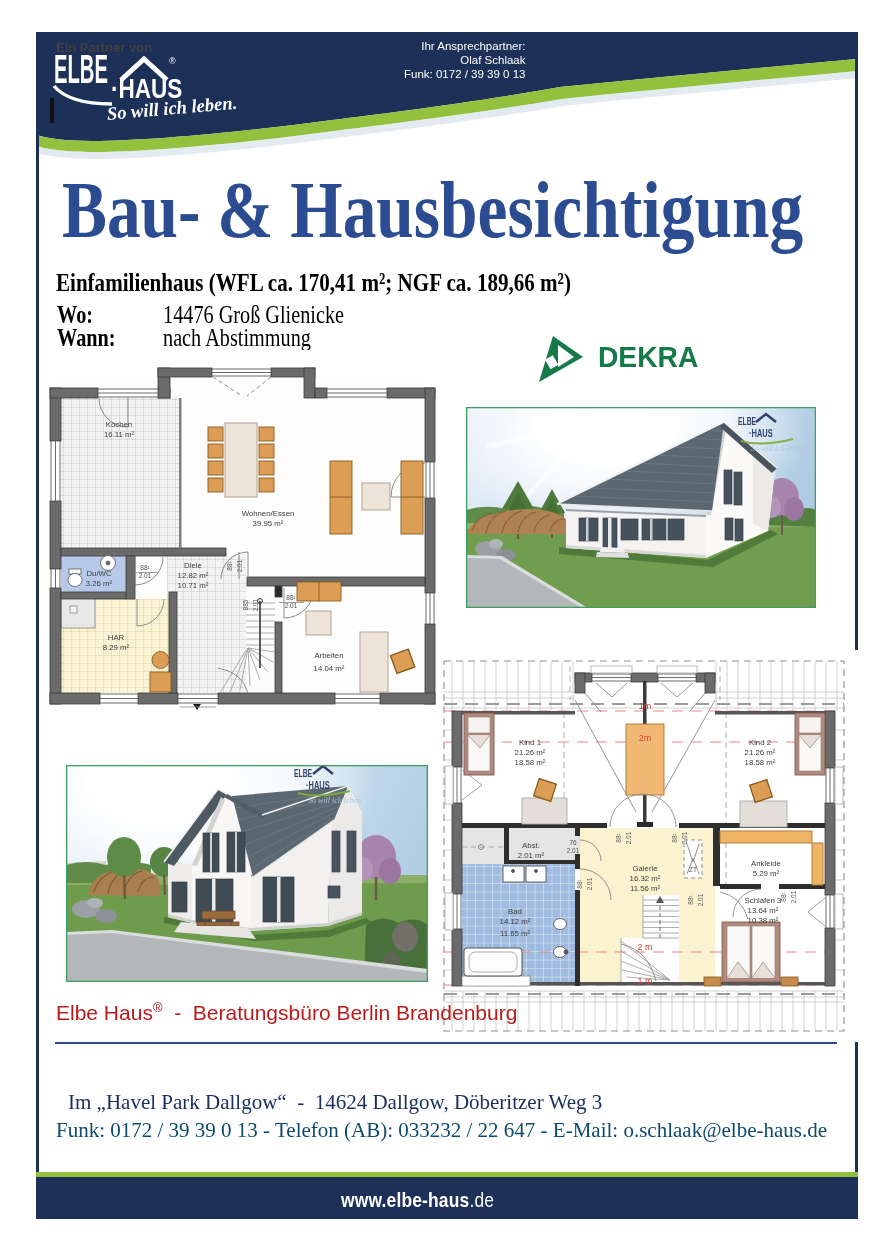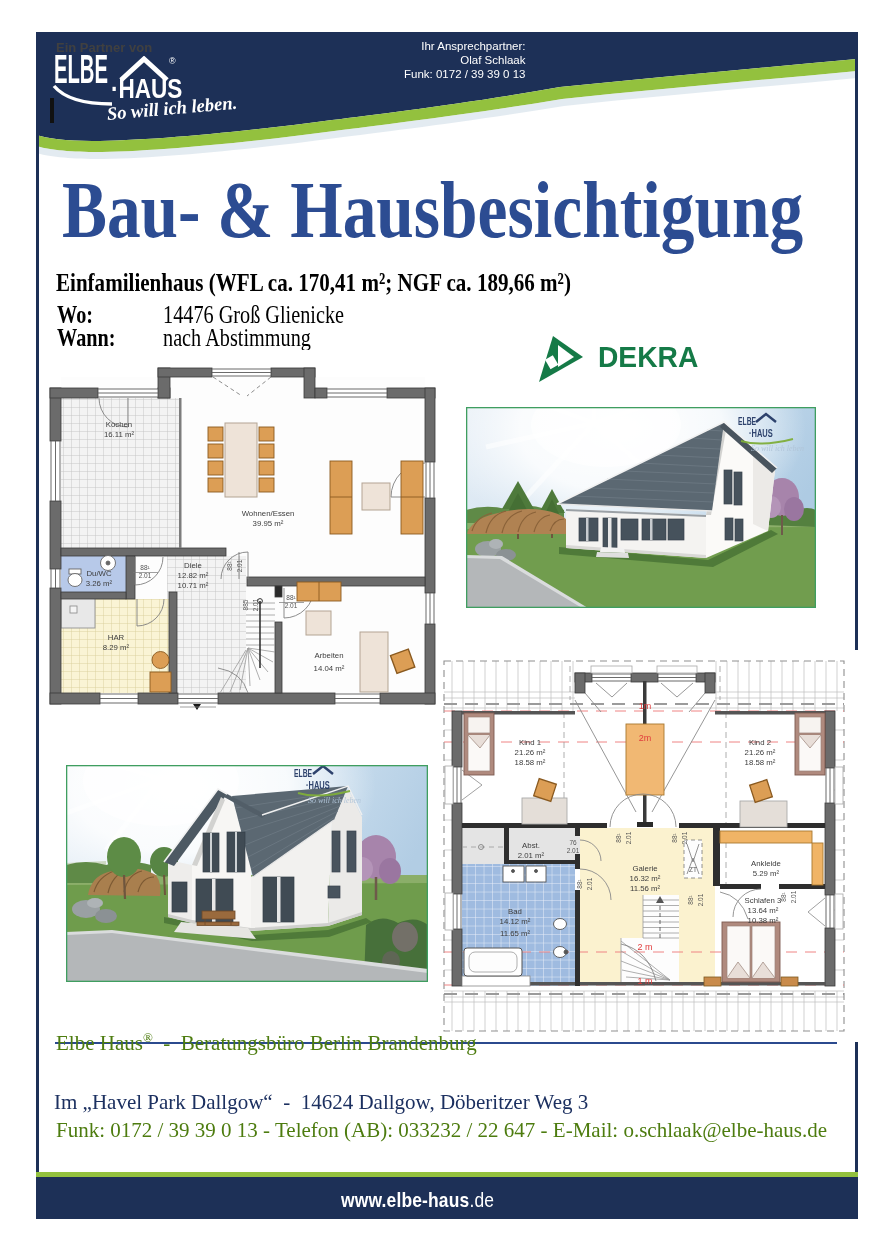--- a/index.html
+++ b/index.html
@@ -930,23 +930,23 @@
       </g>
     <g transform="rotate(-90 790 897)">
         <text x="790" y="893">88¹</text>
         <text x="790" y="903">2.01</text>
       </g>
   </g>
 </svg>
 
 <div class="abs" style="left:55px;top:1042px;width:782px;height:2px;background:#2b4a8e"></div>
 
-<div class="abs" style="left:56px;top:1026px;color:#4d7c0f;font-size:21px;line-height:23px;font-family:Liberation Serif, serif;white-space:nowrap;">Elbe Haus<sup style="font-size:13px">®</sup>&nbsp; - &nbsp;Beratungsbüro Berlin Brandenburg</div>
-
-<div class="abs" style="left:54px;top:1091px;color:#1c3060;font-size:21px;line-height:23px;font-family:'Liberation Serif',serif;white-space:nowrap;">Im „Havel Park Dallgow“&nbsp; - &nbsp;14624 Dallgow, Döberitzer Weg 3</div>
-
-<div class="abs" style="left:56px;top:1119px;color:#4d7c0f;font-size:21px;line-height:23px;font-family:'Liberation Serif',serif;white-space:nowrap;">Funk: 0172 / 39 39 0 13 - Telefon (AB): 033232 / 22 647 - E-Mail: o.schlaak@elbe-haus.de</div>
+<div class="abs" style="left:56px;top:996px;color:#b91c1c;font-size:21px;line-height:23px;font-family:Liberation Sans, sans-serif;white-space:nowrap;">Elbe Haus<sup style="font-size:13px">®</sup>&nbsp; - &nbsp;Beratungsbüro Berlin Brandenburg</div>
+
+<div class="abs" style="left:68px;top:1091px;color:#1c3060;font-size:21px;line-height:23px;font-family:'Liberation Serif',serif;white-space:nowrap;">Im „Havel Park Dallgow“&nbsp; - &nbsp;14624 Dallgow, Döberitzer Weg 3</div>
+
+<div class="abs" style="left:56px;top:1119px;color:#0c4a6e;font-size:21px;line-height:23px;font-family:'Liberation Serif',serif;white-space:nowrap;">Funk: 0172 / 39 39 0 13 - Telefon (AB): 033232 / 22 647 - E-Mail: o.schlaak@elbe-haus.de</div>
 
 <div class="abs" style="left:36px;top:1172px;width:822px;height:5px;background:#93c13e"></div>
 
 <div class="abs" style="left:36px;top:1177px;width:822px;height:42px;background:#1d3057"></div>
 
 <div class="abs" style="left:341px;top:1188px;color:#fff;font-size:21px;letter-spacing:0.2px;transform:scaleX(0.83);transform-origin:0 0;"><b>www.elbe-haus</b>.de</div>
 
 </body></html>

